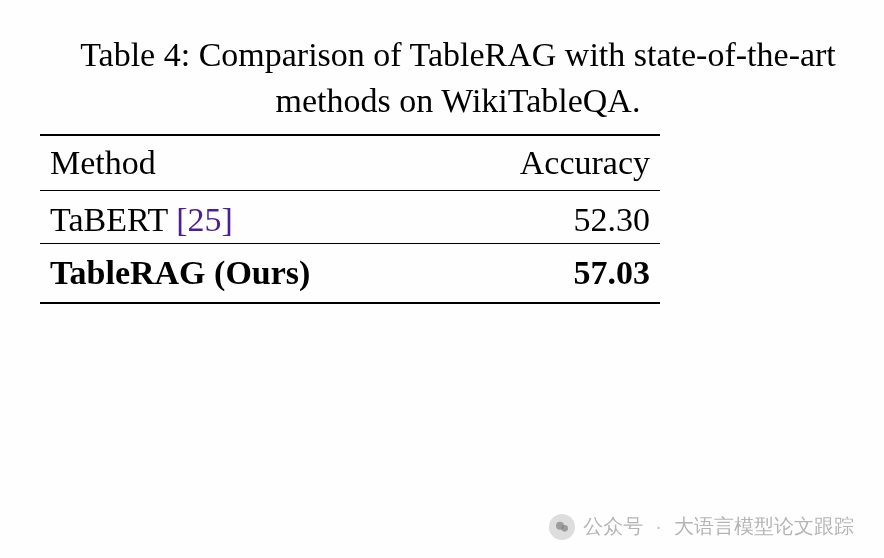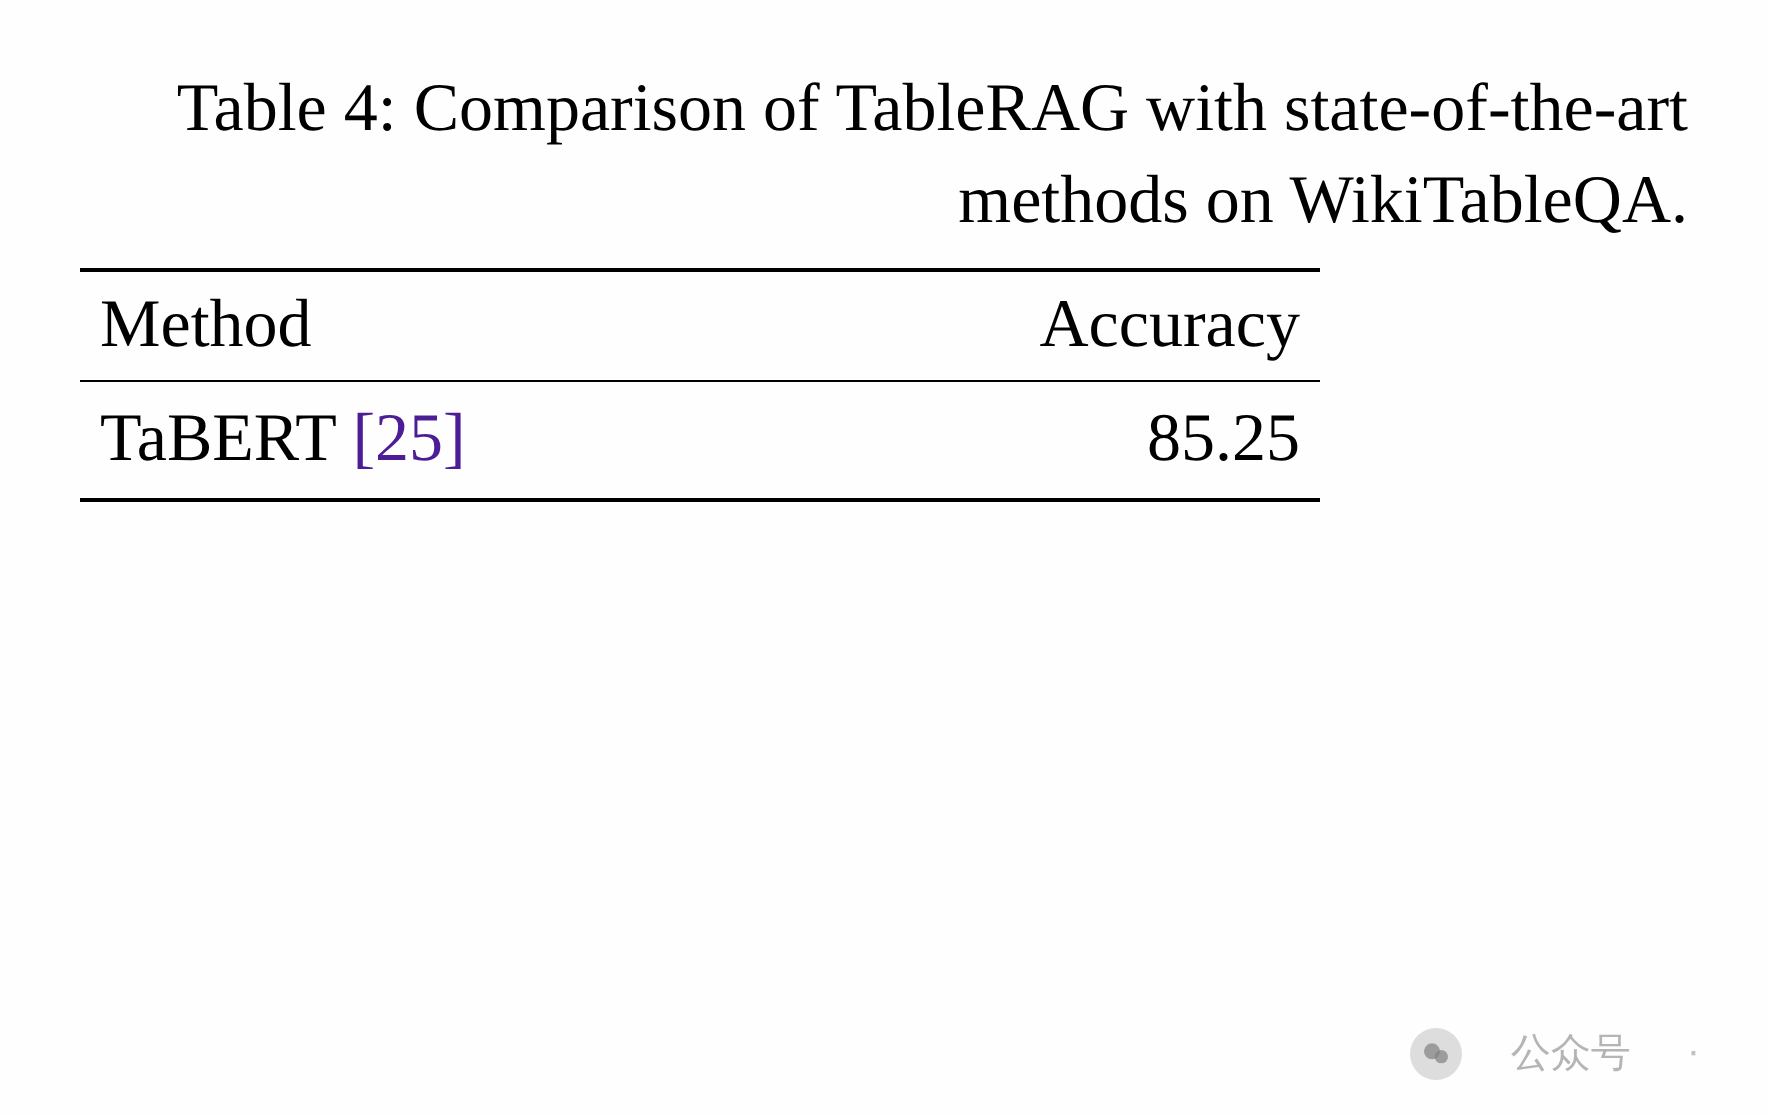--- a/index.html
+++ b/index.html
@@ -9,21 +9,21 @@
       width: 884px;
       height: 558px;
       padding: 32px 40px;
       color: #000;
       position: relative;
     }
     .caption {
       font-size: 34px;
       line-height: 1.35;
       margin-bottom: 10px;
-      text-align: right;
+      text-align: center;
       margin-left: 32px;
     }
     .table-wrap {
       display: flex;
     }
     table {
       border-collapse: collapse;
       font-size: 34px;
       width: 620px;
     }
@@ -44,21 +44,21 @@
     tbody tr.sep td { border-top: 1.5px solid #000; }
     tbody tr:last-child td { border-bottom: 2.5px solid #000; padding-top: 10px; padding-bottom: 10px; }
     .bold { font-weight: bold; }
     .cite { color: #4c1d95; }
     .watermark {
       position: absolute;
       right: 30px;
       bottom: 18px;
       display: flex;
       align-items: center;
-      gap: 24px;
+      gap: 8px;
       color: rgba(120,120,120,0.55);
       font-family: "PingFang SC","Microsoft YaHei",sans-serif;
       font-size: 20px;
       user-select: none;
     }
     .watermark .dot { color: rgba(120,120,120,0.45); margin: 0 4px; }
     .wm-icon {
       width: 26px; height: 26px; border-radius: 50%;
       background: rgba(160,160,160,0.35);
       display: inline-flex; align-items: center; justify-content: center;
@@ -78,28 +78,33 @@
         <th class="acc">Accuracy</th>
       </tr>
     </thead>
     <tbody>
       <tr class="group-start">
         <td>
           <span>TaBERT</span>
           <span> </span>
           <span class="cite">[25]</span>
         </td>
-        <td class="acc">85.25</td>
+        <td class="acc">52.30</td>
+      </tr>
+      <tr class="sep">
+        <td class="bold">TableRAG (Ours)</td>
+        <td class="acc bold">57.03</td>
       </tr>
     </tbody>
   </table>
 </div>
 
 <div class="watermark">
   <span class="wm-icon">
     <svg viewBox="0 0 24 24" fill="rgba(90,90,90,0.7)">
         <circle cx="9" cy="10" r="6"></circle>
         <circle cx="16" cy="14" r="5"></circle>
       </svg>
   </span>
   <span>公众号</span>
   <span class="dot">·</span>
+  <span>大语言模型论文跟踪</span>
 </div>
 
 </body></html>

